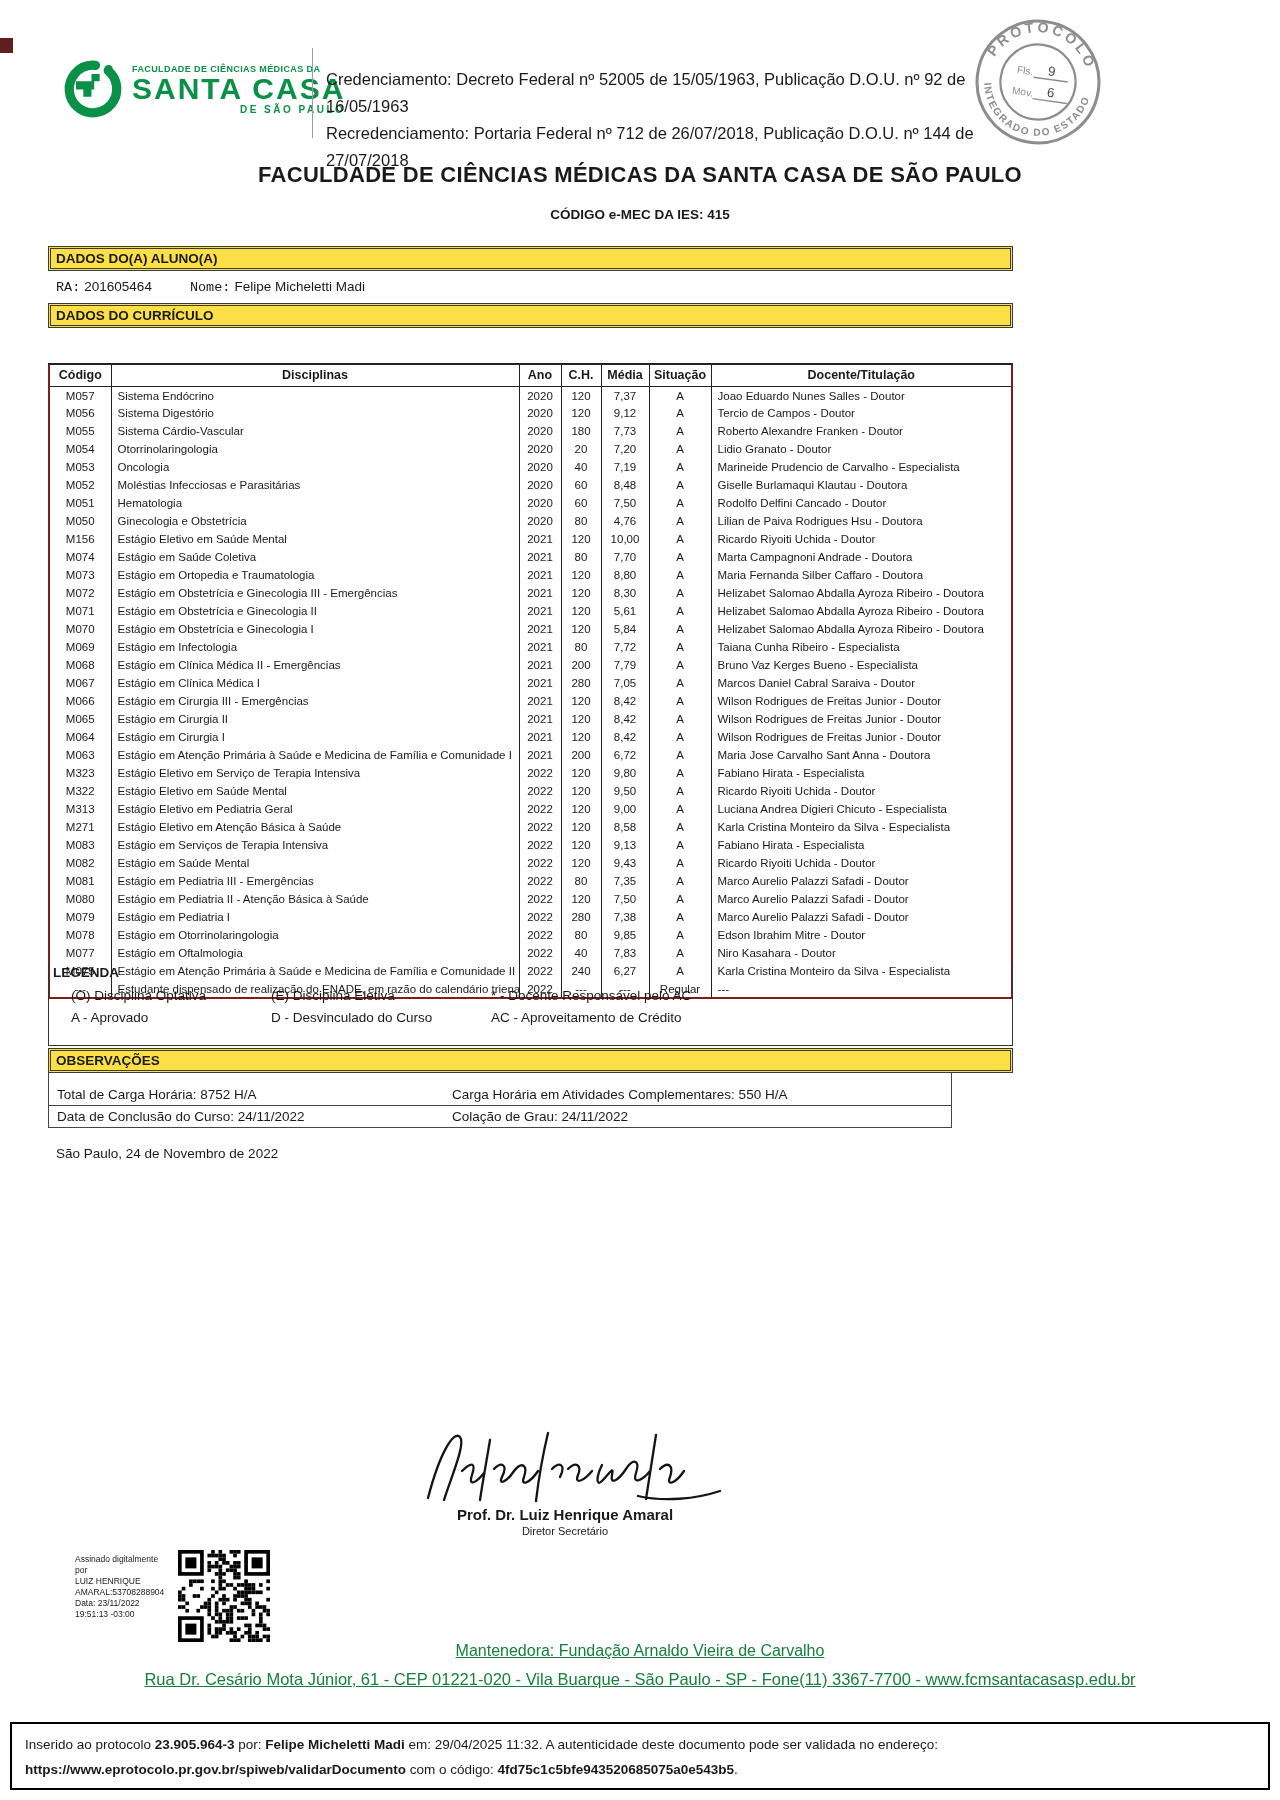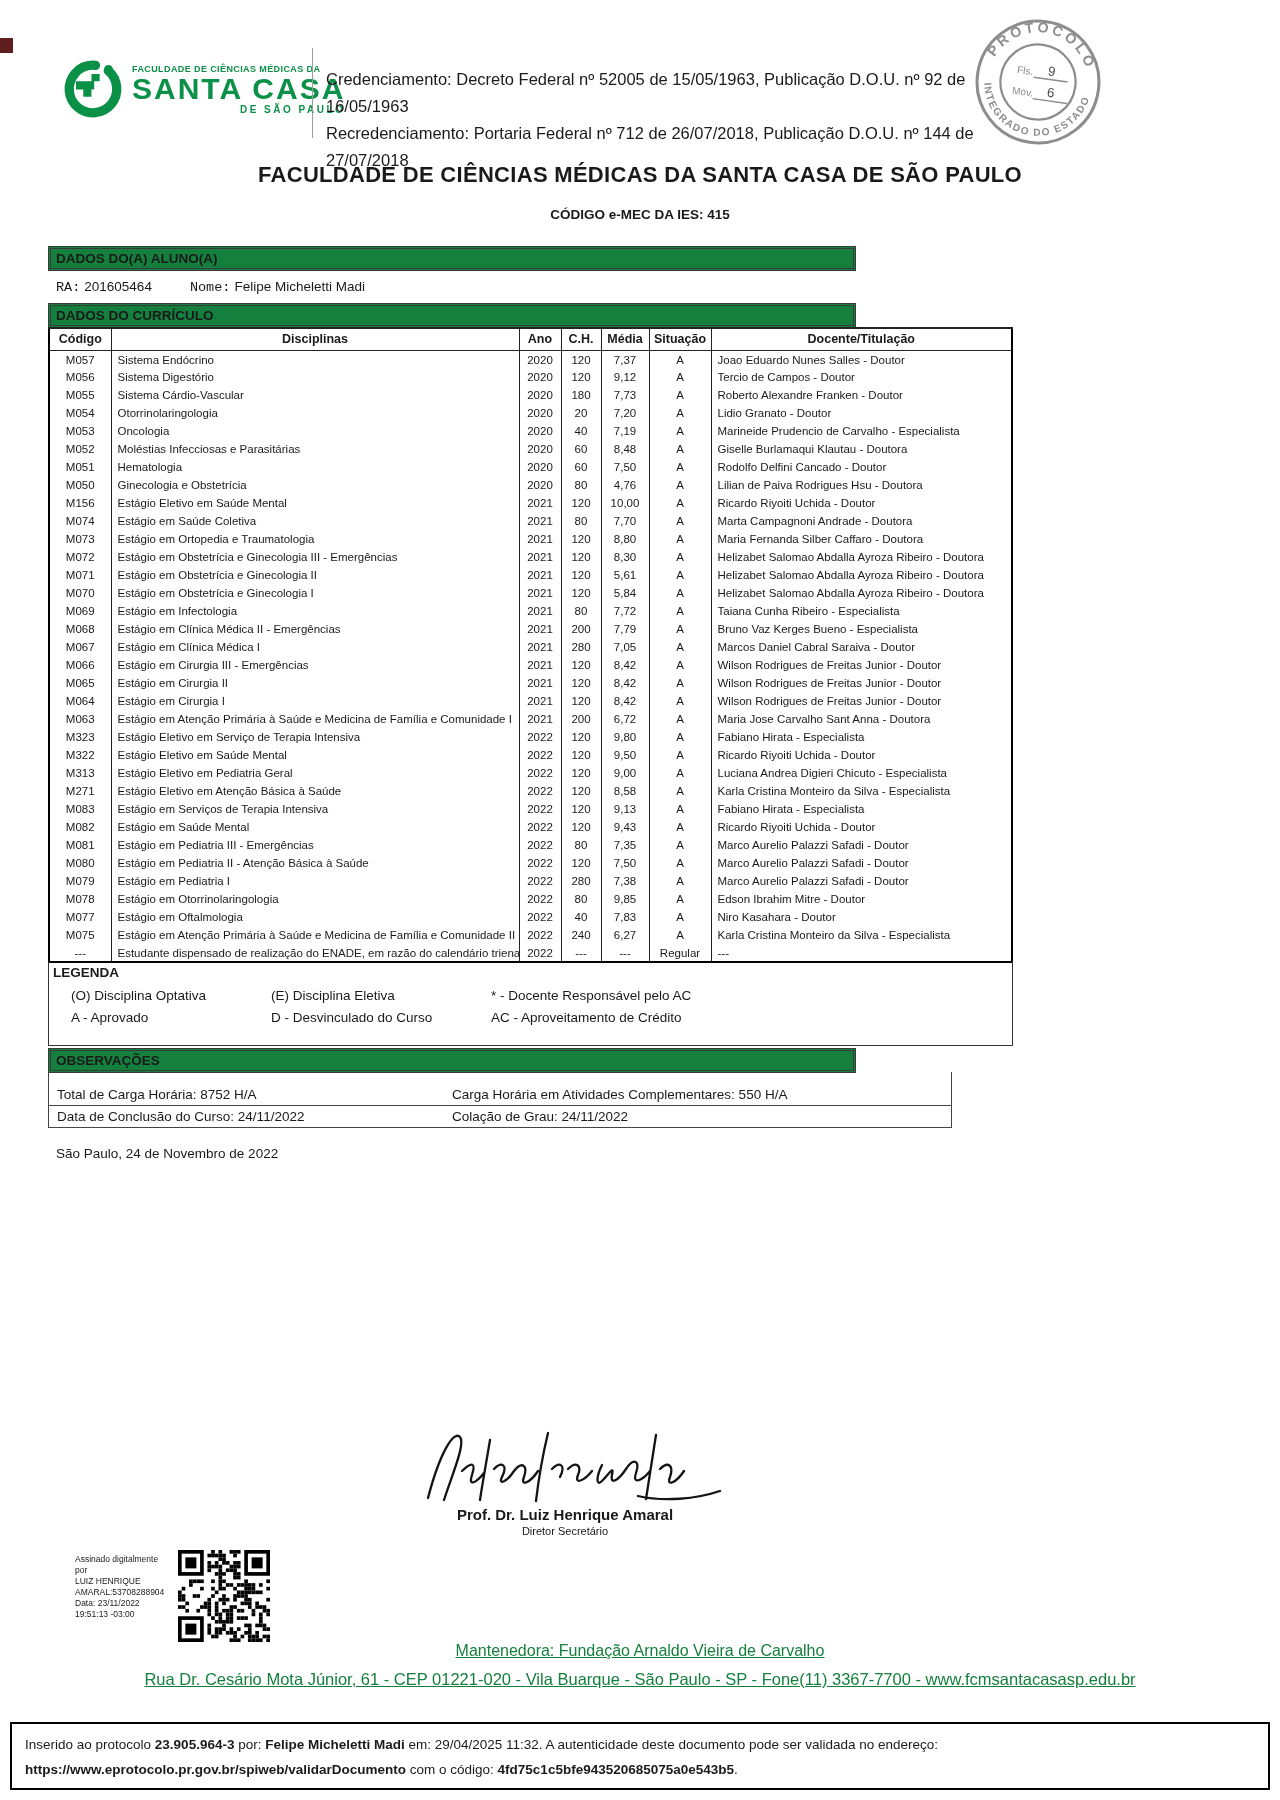--- a/index.html
+++ b/index.html
@@ -16,32 +16,32 @@
   .logo-text .l2 { font-size:30px; font-weight:bold; letter-spacing:2px; line-height:30px;text-align:center; }
   .logo-text .l3 { font-size:10px; font-weight:bold; letter-spacing:2.5px; align-self:flex-end; }
   .vdivider { position:absolute; left:312px; top:48px; width:1px; height:90px; background:#9c9c9c; }
   .cred { position:absolute; left:326px; top:66px; font-size:16.5px; line-height:27px; width:680px; }
   .stamp { position:absolute; left:972px; top:16px; width:132px; height:132px; transform:rotate(8deg); }
 
   .doc-title { position:absolute; top:162px; width:100%; text-align:center; font-size:22px; font-weight:bold; letter-spacing:.3px; }
   .doc-subtitle { position:absolute; top:207px; width:100%; text-align:center; font-size:13.5px; font-weight:bold; }
 
   
-  .bar { position:absolute; left:48px; width:808px; border:1px solid #3a3a3a; padding:1px; background:#15803d; }
+  .bar { position:absolute; left:48px; width:965px; border:1px solid #3a3a3a; padding:1px; background:#fde047; }
   .bar-inner { border:1px solid #3a3a3a; font-weight:bold; font-size:13.5px; line-height:17px; padding:1px 5px; }
 
   .student-line { position:absolute; left:56px; top:279px; font-size:13.5px; }
   .student-line .lbl { margin-right:4px;font-family:Liberation Mono, monospace; }
   .student-line .gap { display:inline-block; width:38px; }
 
   
   table.curr { position:absolute; left:48px; top:327px; width:965px; border-collapse:collapse; table-layout:fixed; }
   table.curr th, table.curr td { border-left:1px solid #222; border-right:1px solid #222; overflow:hidden; white-space:nowrap; }
   table.curr thead th { border:1px solid #222; border-top:2px solid #222; font-size:12.5px; font-weight:bold; height:22px; text-align:center; }
-  table.curr { border:2px solid #000000; }
+  table.curr { border:2px solid #7f1d1d;margin-top:36px; }
   table.curr td { font-size:11.5px; height:18px; text-align:center; padding:0 2px; }
   table.curr td:nth-child(2), table.curr td:nth-child(7) { text-align:left; padding:0 0 0 6px; }
   table.curr tbody tr:first-child td { padding-top:1px; }
 
   
   .legend-box { position:absolute; left:48px; top:962px; width:965px; height:84px; border:1px solid #333; border-top:none; }
   .legend-title { font-weight:bold; font-size:13.5px; padding:3px 4px 1px 4px; }
   .legend-row { display:flex; font-size:13.5px; margin-top:7px; }
   .legend-row .c1 { width:200px; margin-left:22px; }
   .legend-row .c2 { width:220px; }

